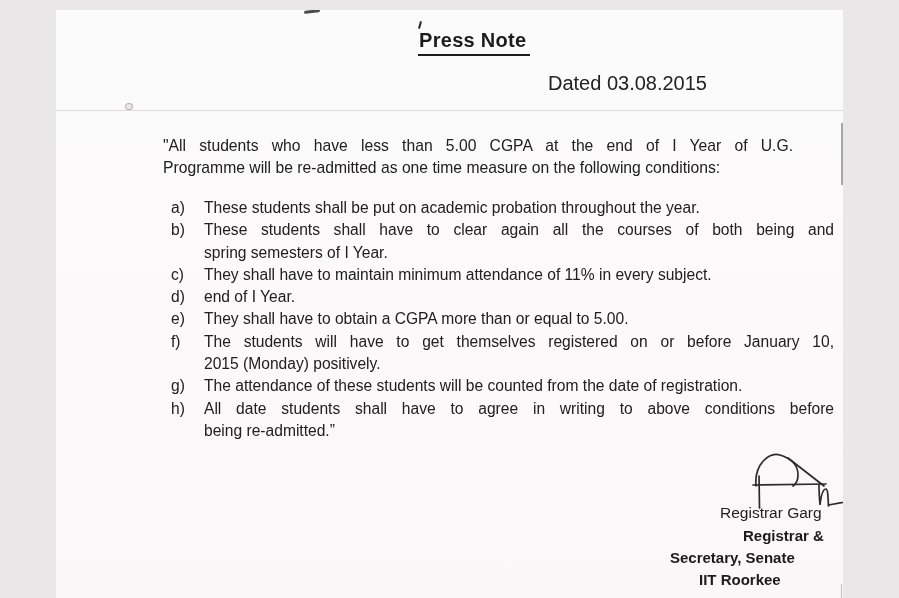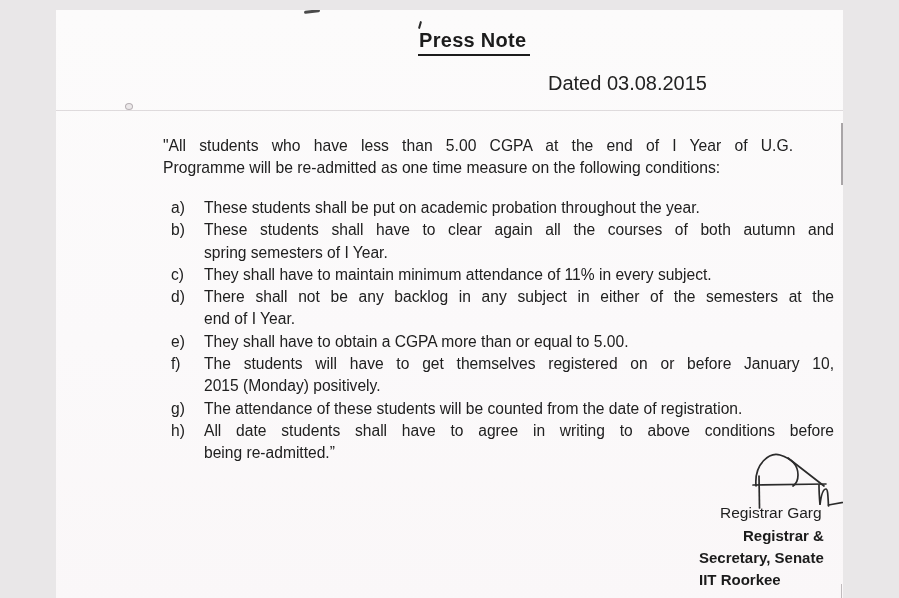--- a/index.html
+++ b/index.html
@@ -74,21 +74,21 @@
   .ln { width: 630px; white-space: nowrap; }
   .just {
     white-space: normal;
     text-align: justify;
     text-align-last: justify;
   }
   
   .sig-svg { position: absolute; left: 688px; top: 441px; }
   .sig-name  { position: absolute; left: 664px; top: 494px; font-size: 15.5px; color: #1f1f1f; }
   .sig-role1 { position: absolute; left: 687px; top: 517px; font-size: 15px; font-weight: bold; color: #1b1b1b; }
-  .sig-role2 { position: absolute; left: 643px; top: 539px; font-size: 15px; font-weight: bold; color: #1b1b1b; }
+  .sig-role2 { position: absolute; left: 614px; top: 539px; font-size: 15px; font-weight: bold; color: #1b1b1b; }
   .sig-org   { position: absolute; left: 643px; top: 561px; font-size: 15px; font-weight: bold; color: #1b1b1b; }
   
   .scanline {
     position: absolute; left: 0; top: 100px; width: 899px; height: 1px;
     background: rgba(162, 152, 158, 0.32);
   }
   .speck {
     position: absolute; left: 69px; top: 93px; width: 6px; height: 5px;
     border: 1px solid rgba(130, 120, 126, 0.5); border-radius: 50%;
     background: rgba(200, 192, 196, 0.3);
@@ -129,30 +129,29 @@
     <div class="ln">Programme will be re-admitted as one time measure on the following conditions:</div>
   </div>
 
   <div class="conds">
     <div class="item">
       <span class="lbl">a)</span>
       <div class="ln">These students shall be put on academic probation throughout the year.</div>
     </div>
     <div class="item">
       <span class="lbl">b)</span>
-      <div class="ln just">These students shall have to clear again all the courses of both autumn and</div>
+      <div class="ln just">These students shall have to clear again all the courses of both being and</div>
       <div class="ln">spring semesters of I Year.</div>
     </div>
     <div class="item">
       <span class="lbl">c)</span>
       <div class="ln">They shall have to maintain minimum attendance of 11% in every subject.</div>
     </div>
     <div class="item">
       <span class="lbl">d)</span>
-      <div class="ln just">There shall not be any backlog in any subject in either of the semesters at the</div>
       <div class="ln">end of I Year.</div>
     </div>
     <div class="item">
       <span class="lbl">e)</span>
       <div class="ln">They shall have to obtain a CGPA more than or equal to 5.00.</div>
     </div>
     <div class="item">
       <span class="lbl">f)</span>
       <div class="ln just">The students will have to get themselves registered on or before January 10,</div>
       <div class="ln">2015 (Monday) positively.</div>

